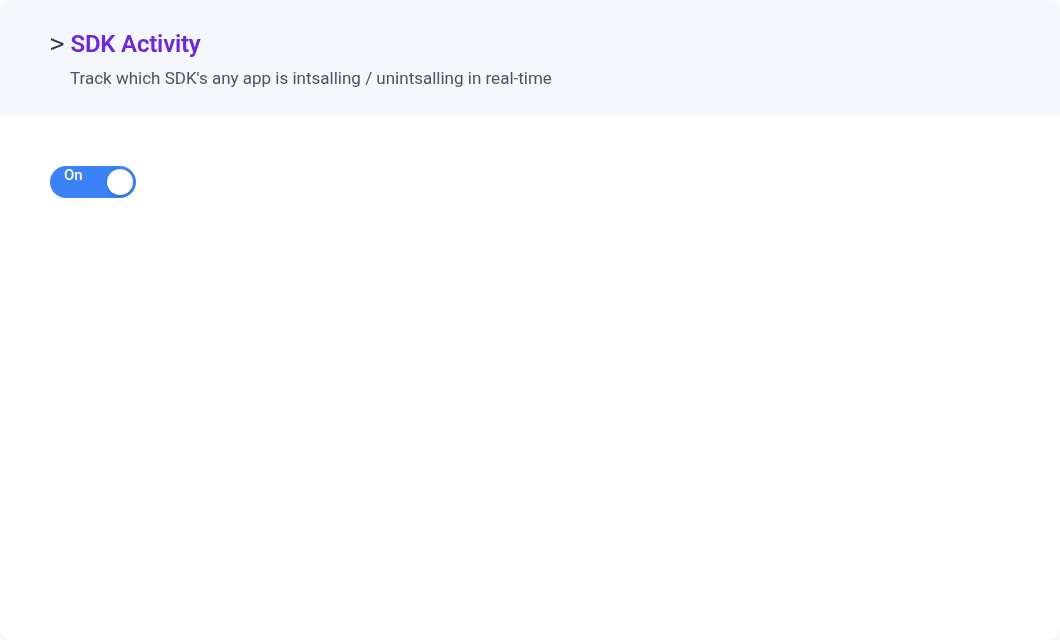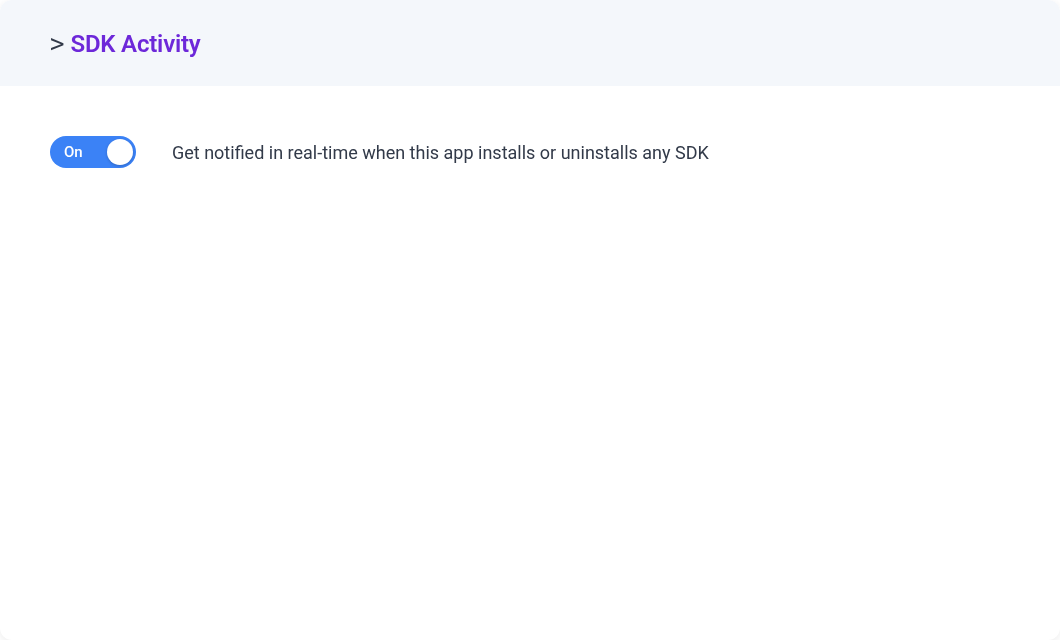--- a/index.html
+++ b/index.html
@@ -60,21 +60,20 @@
       gap: 36px;
     }
     .toggle {
       position: relative;
       width: 86px;
       height: 32px;
       background: #3b82f6;
       border-radius: 16px;
       cursor: pointer;
       display: flex;
-      align-items: center;
       flex-shrink: 0;
     }
     .toggle-label {
       color: #ffffff;
       font-size: 15px;
       font-weight: 500;
       padding-left: 14px;
     }
     .toggle-knob {
       position: absolute;
@@ -94,23 +93,23 @@
   </style>
 </head>
 <body>
 
 <div class="card">
   <div class="header">
     <div class="title-row">
       <span class="chevron">&gt;</span>
       <span class="title">SDK Activity</span>
     </div>
+    <div class="subtitle">Track which SDK's any app is intsalling / unintsalling in real-time</div>
   </div>
   <div class="content">
     <div class="toggle-row">
       <div class="toggle">
         <span class="toggle-label">On</span>
         <div class="toggle-knob"></div>
       </div>
-      <div class="toggle-description">Get notified in real-time when this app installs or uninstalls any SDK</div>
     </div>
   </div>
 </div>
 
 </body></html>

